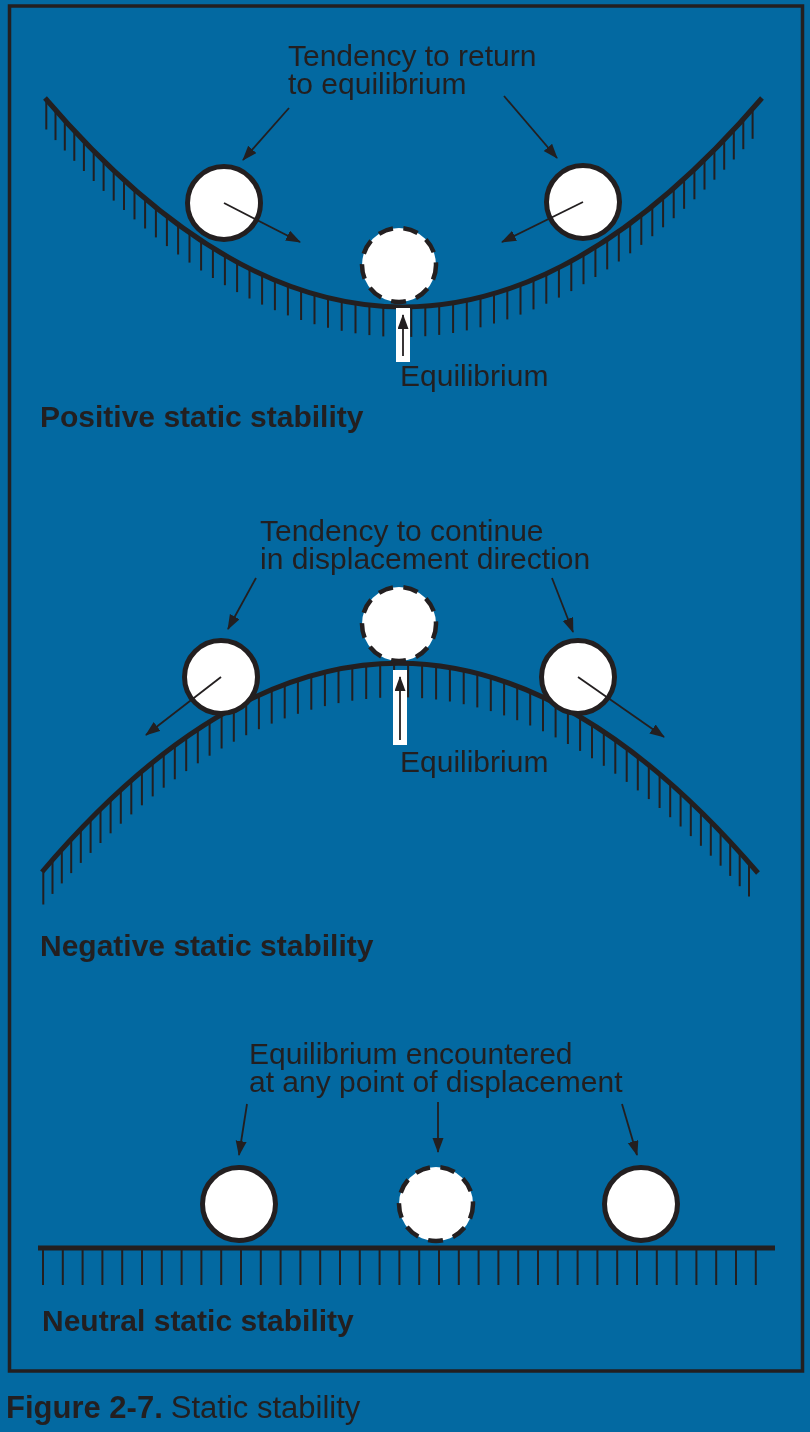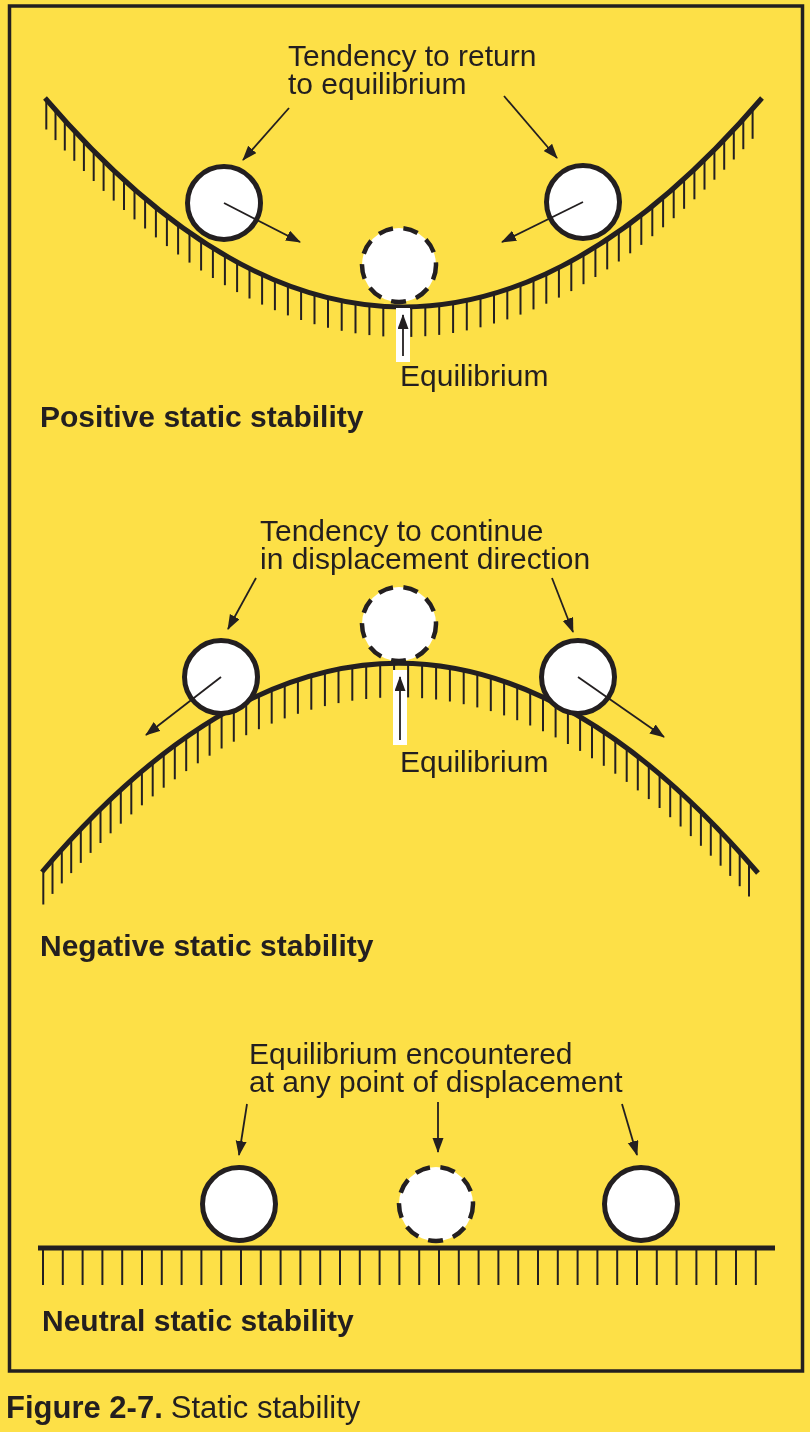--- a/index.html
+++ b/index.html
@@ -1,16 +1,16 @@
 <!DOCTYPE html>
 <html><head>
 <meta charset="utf-8">
 <style>
   html,body{margin:0;padding:0;background:#ffffff;}
-  .page{position:relative;width:810px;height:1432px;background:#fde047;overflow:hidden;}
+  .page{position:relative;width:810px;height:1432px;background:#0369a1;overflow:hidden;}
   svg{display:block;}
   text{font-family:"Liberation Sans","DejaVu Sans",sans-serif;fill:#231f20;font-size:30px;}
   .caption{font-weight:bold;font-size:30px;}
   .figcap{font-size:31px;}
   .figcap .b{font-weight:bold;}
   .curve{stroke:#231f20;stroke-width:5;fill:none;}
   .frame{stroke:#231f20;stroke-width:3.5;fill:none;}
   .ball{stroke:#231f20;stroke-width:5;fill:#ffffff;}
   .dashed{stroke:#231f20;stroke-width:4.5;fill:#ffffff;stroke-dasharray:15 10.5;}
   .thin{stroke:#231f20;stroke-width:1.8;fill:none;}

